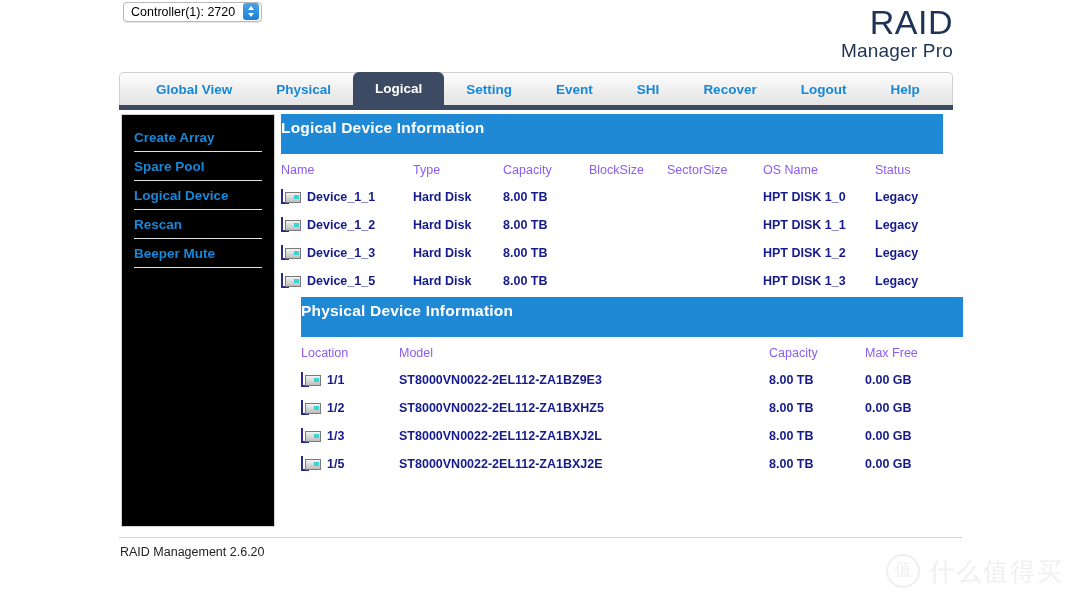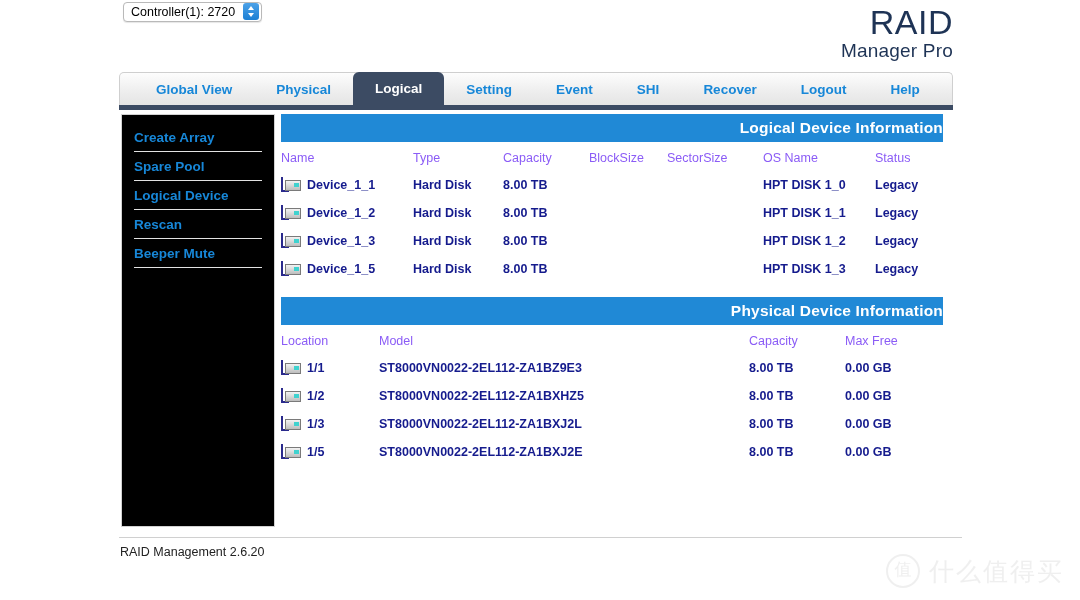--- a/index.html
+++ b/index.html
@@ -154,30 +154,30 @@
     cursor: pointer;
     white-space: nowrap;
   }
 
   .panel {
     position: absolute;
     left: 281px;
     width: 662px;
   }
   .panel-logical { top: 114px; }
-  .panel-physical { top: 297px; }
+  .panel-physical { top: 297px; margin-left: 20px; }
 
   .panel-title {
-    height: 28px;
+    height: 40px;
     line-height: 28px;
     background: #2089d6;
     color: #ffffff;
     font-size: 15.5px;
     font-weight: bold;
-    text-align: right;
+    text-align: left;
     letter-spacing: 0.2px;
   }
 
   table.devtable {
     width: 100%;
     border-collapse: collapse;
     table-layout: fixed;
   }
   table.devtable th {
     font-size: 12.5px;

